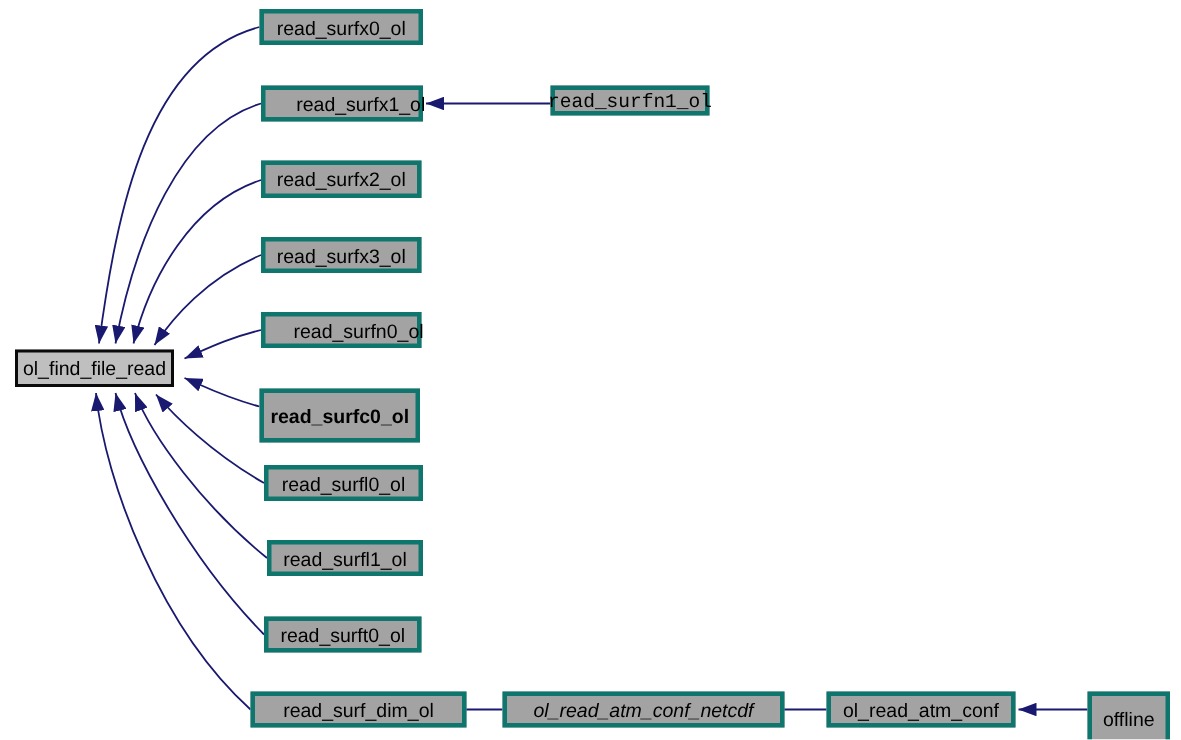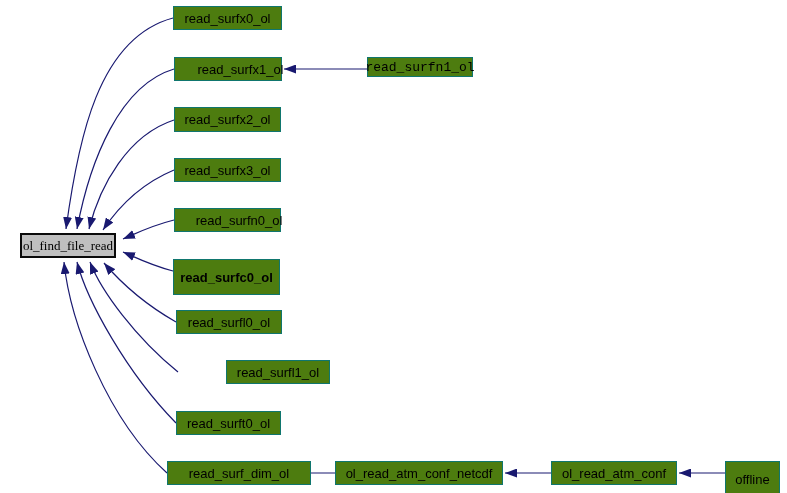--- a/index.html
+++ b/index.html
@@ -20,22 +20,22 @@
     left: 0;
     top: 0;
     pointer-events: none;
   }
   .node {
     position: absolute;
     display: flex;
     align-items: center;
     justify-content: center;
     box-sizing: border-box;
-    background: #4d7c0f;
-    border: 1px solid #0f766e;
+    background: #a3a3a3;
+    border: 3px solid #0f766e;
     color: #000000;
     font-size: 13px;
     line-height: 1;
     white-space: nowrap;
     cursor: pointer;
   }
   .node.highlight {
     background: #bfbfbf;
     border: 2px solid #0a0a0a;
     cursor: default;
@@ -60,29 +60,29 @@
       <path d="M 176,322 C 141,302 116,277 104,263" fill="none" stroke="#191970" stroke-width="1.2" marker-end="url(#arrowhead)"></path>
       <path d="M 178,372 C 136,338 101,291 90,262" fill="none" stroke="#191970" stroke-width="1.2" marker-end="url(#arrowhead)"></path>
       <path d="M 176,423 C 127,373 87,301 77,262" fill="none" stroke="#191970" stroke-width="1.2" marker-end="url(#arrowhead)"></path>
       <path d="M 167,473 C 108,420 70,322 64,262" fill="none" stroke="#191970" stroke-width="1.2" marker-end="url(#arrowhead)"></path>
       <path d="M 367,69 L 284,69" fill="none" stroke="#191970" stroke-width="1.2" marker-end="url(#arrowhead)"></path>
       <path d="M 335,473 L 291,473" fill="none" stroke="#191970" stroke-width="1.2" marker-end="url(#arrowhead)"></path>
       <path d="M 551,473 L 505,473" fill="none" stroke="#191970" stroke-width="1.2" marker-end="url(#arrowhead)"></path>
       <path d="M 725,473 L 679,473" fill="none" stroke="#191970" stroke-width="1.2" marker-end="url(#arrowhead)"></path>
     </svg>
   <div id="nodes">
-      <div class="node highlight" style="left: 20px; top: 233px; width: 96px; height: 25px; font-family: Liberation Serif, serif;">ol_find_file_read</div>
+      <div class="node highlight" style="left: 10px; top: 233px; width: 106px; height: 25px;">ol_find_file_read</div>
       <div class="node" style="left: 173px; top: 6px; width: 109px; height: 24px;">read_surfx0_ol</div>
       <div class="node" style="left: 174px; top: 57px; width: 108px; height: 24px; padding-left: 25px;">read_surfx1_ol</div>
       <div class="node" style="left: 174px; top: 107px; width: 107px; height: 25px;">read_surfx2_ol</div>
       <div class="node" style="left: 174px; top: 158px; width: 107px; height: 24px;">read_surfx3_ol</div>
       <div class="node" style="left: 174px; top: 208px; width: 107px; height: 24px; padding-left: 23px;">read_surfn0_ol</div>
       <div class="node" style="left: 173px; top: 259px; width: 107px; height: 36px; font-weight: bold;">read_surfc0_ol</div>
       <div class="node" style="left: 176px; top: 310px; width: 106px; height: 24px;">read_surfl0_ol</div>
-      <div class="node" style="left: 178px; top: 360px; width: 104px; height: 24px; margin-left: 48px;">read_surfl1_ol</div>
+      <div class="node" style="left: 178px; top: 360px; width: 104px; height: 24px;">read_surfl1_ol</div>
       <div class="node" style="left: 176px; top: 411px; width: 105px; height: 24px;">read_surft0_ol</div>
       <div class="node" style="left: 167px; top: 461px; width: 144px; height: 24px;">read_surf_dim_ol</div>
       <div class="node" style="left: 367px; top: 57px; width: 106px; height: 20px; font-family: Liberation Mono, monospace;">read_surfn1_ol</div>
-      <div class="node" style="left: 335px; top: 461px; width: 168px; height: 24px;">ol_read_atm_conf_netcdf</div>
+      <div class="node" style="left: 335px; top: 461px; width: 188px; height: 24px; font-style: italic;">ol_read_atm_conf_netcdf</div>
       <div class="node" style="left: 551px; top: 461px; width: 126px; height: 24px;">ol_read_atm_conf</div>
       <div class="node" style="left: 725px; top: 461px; width: 55px; height: 36px;">offline</div>
     </div>
 </div>
 
 </body></html>

